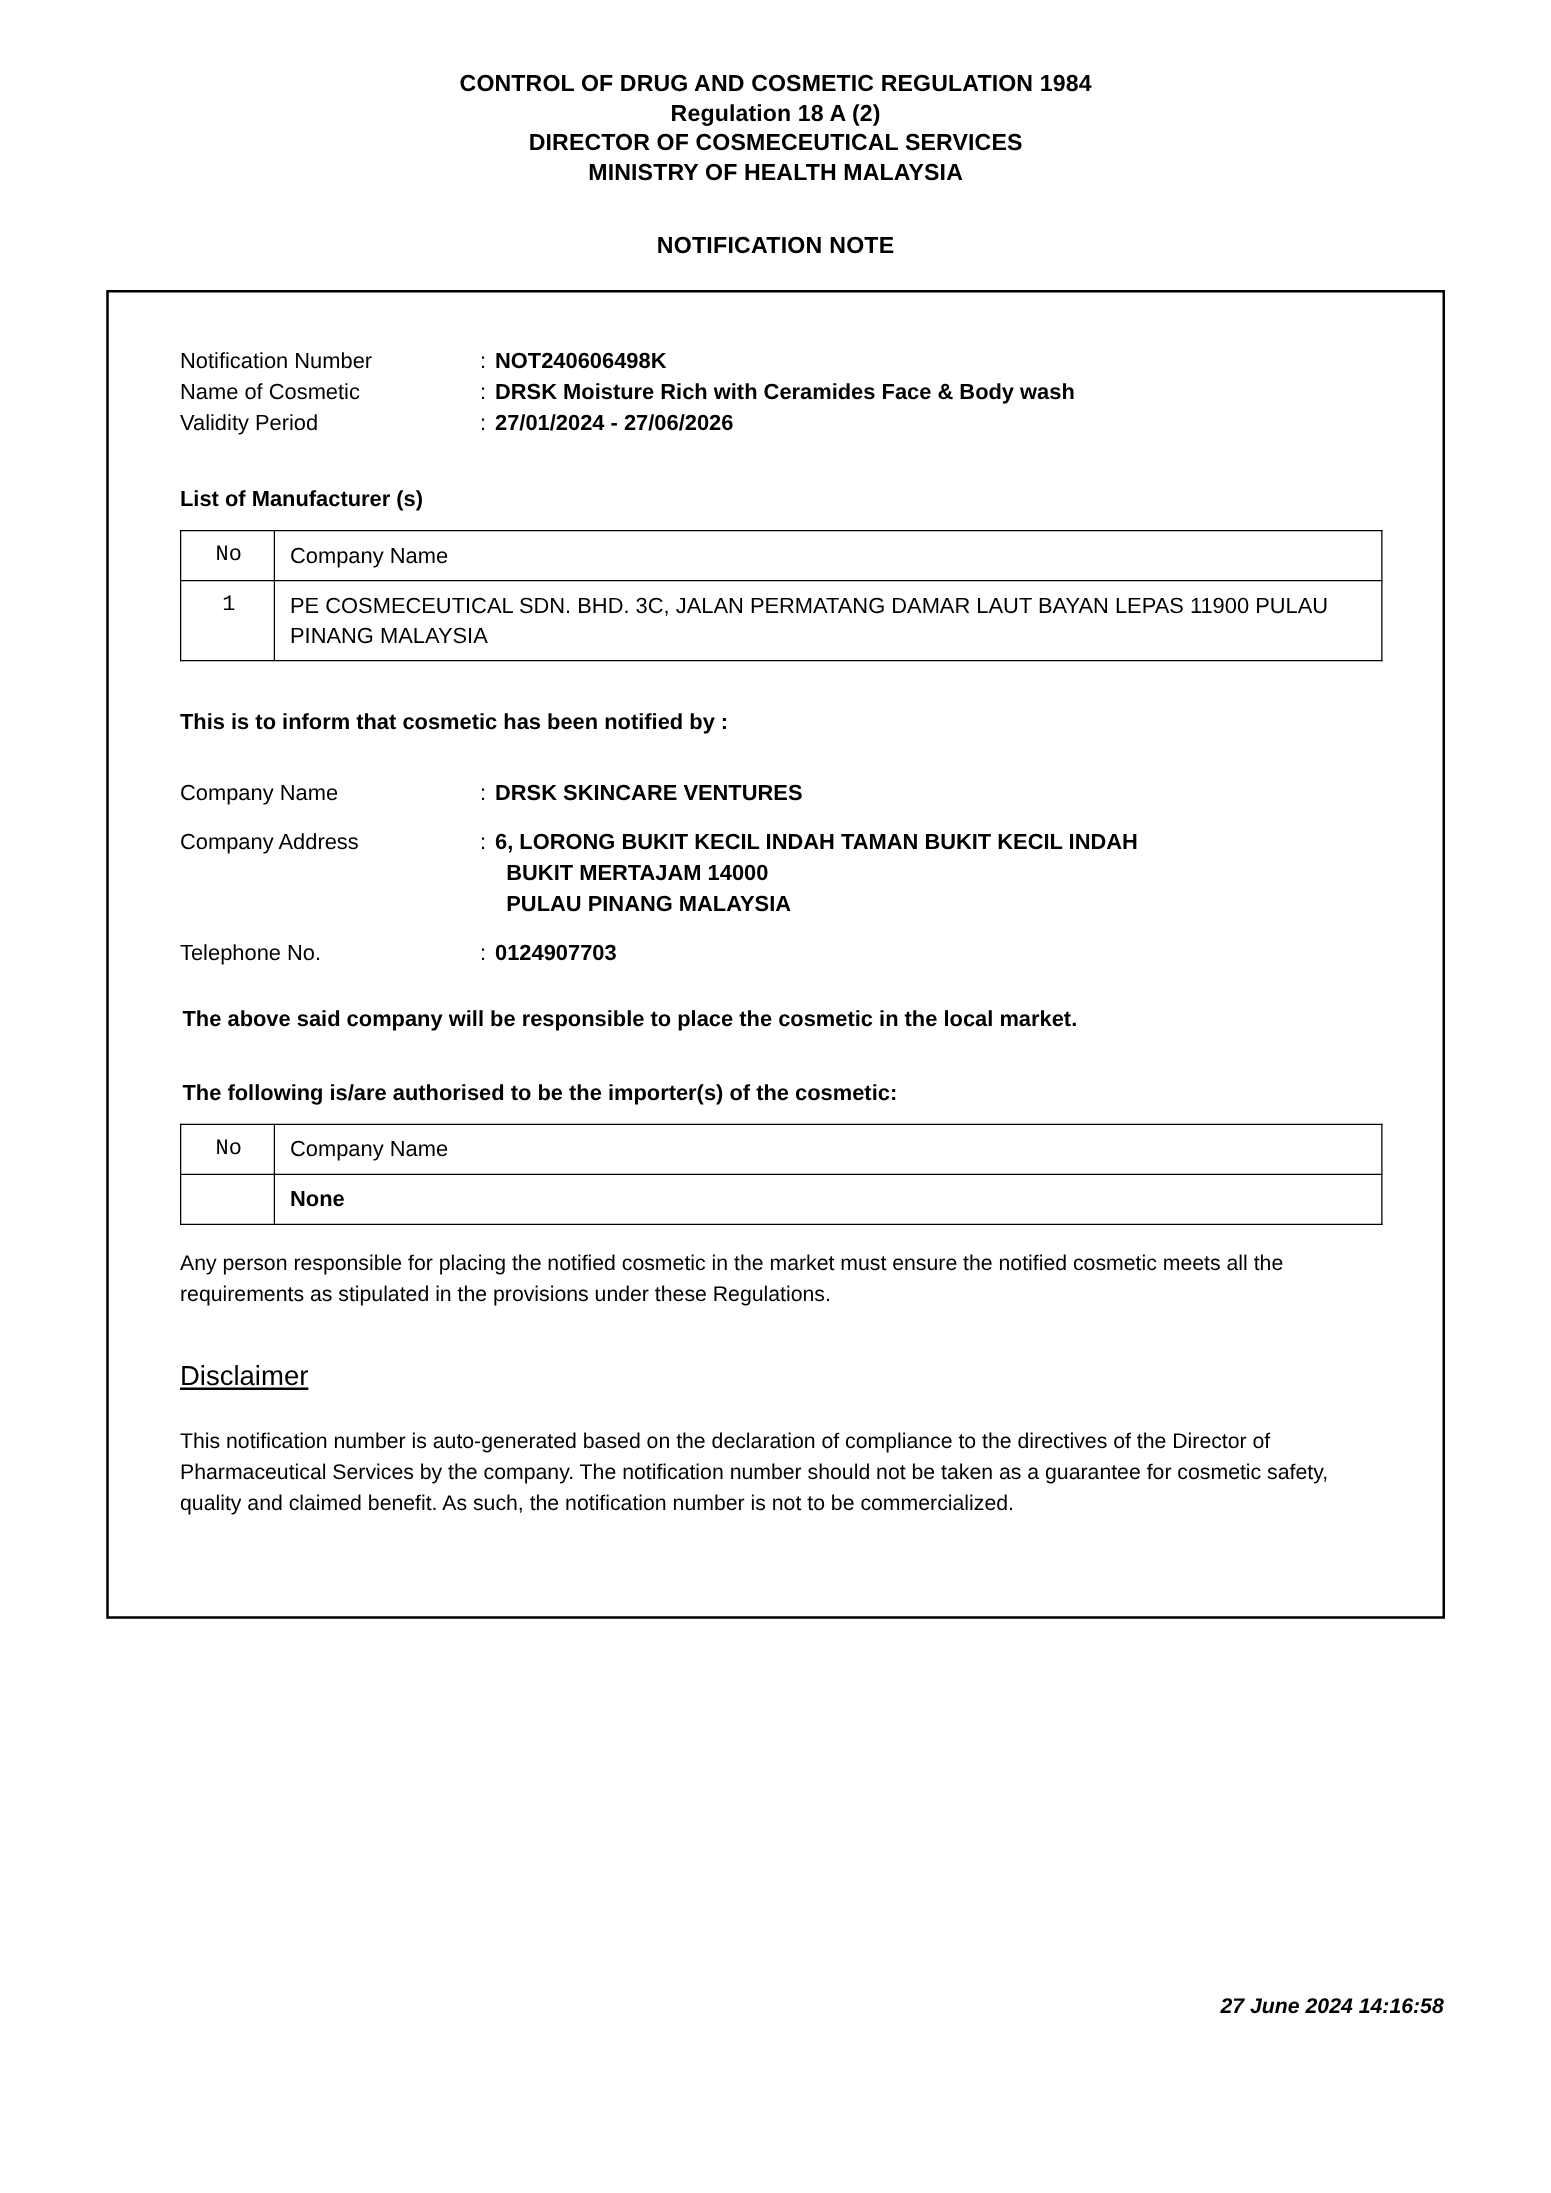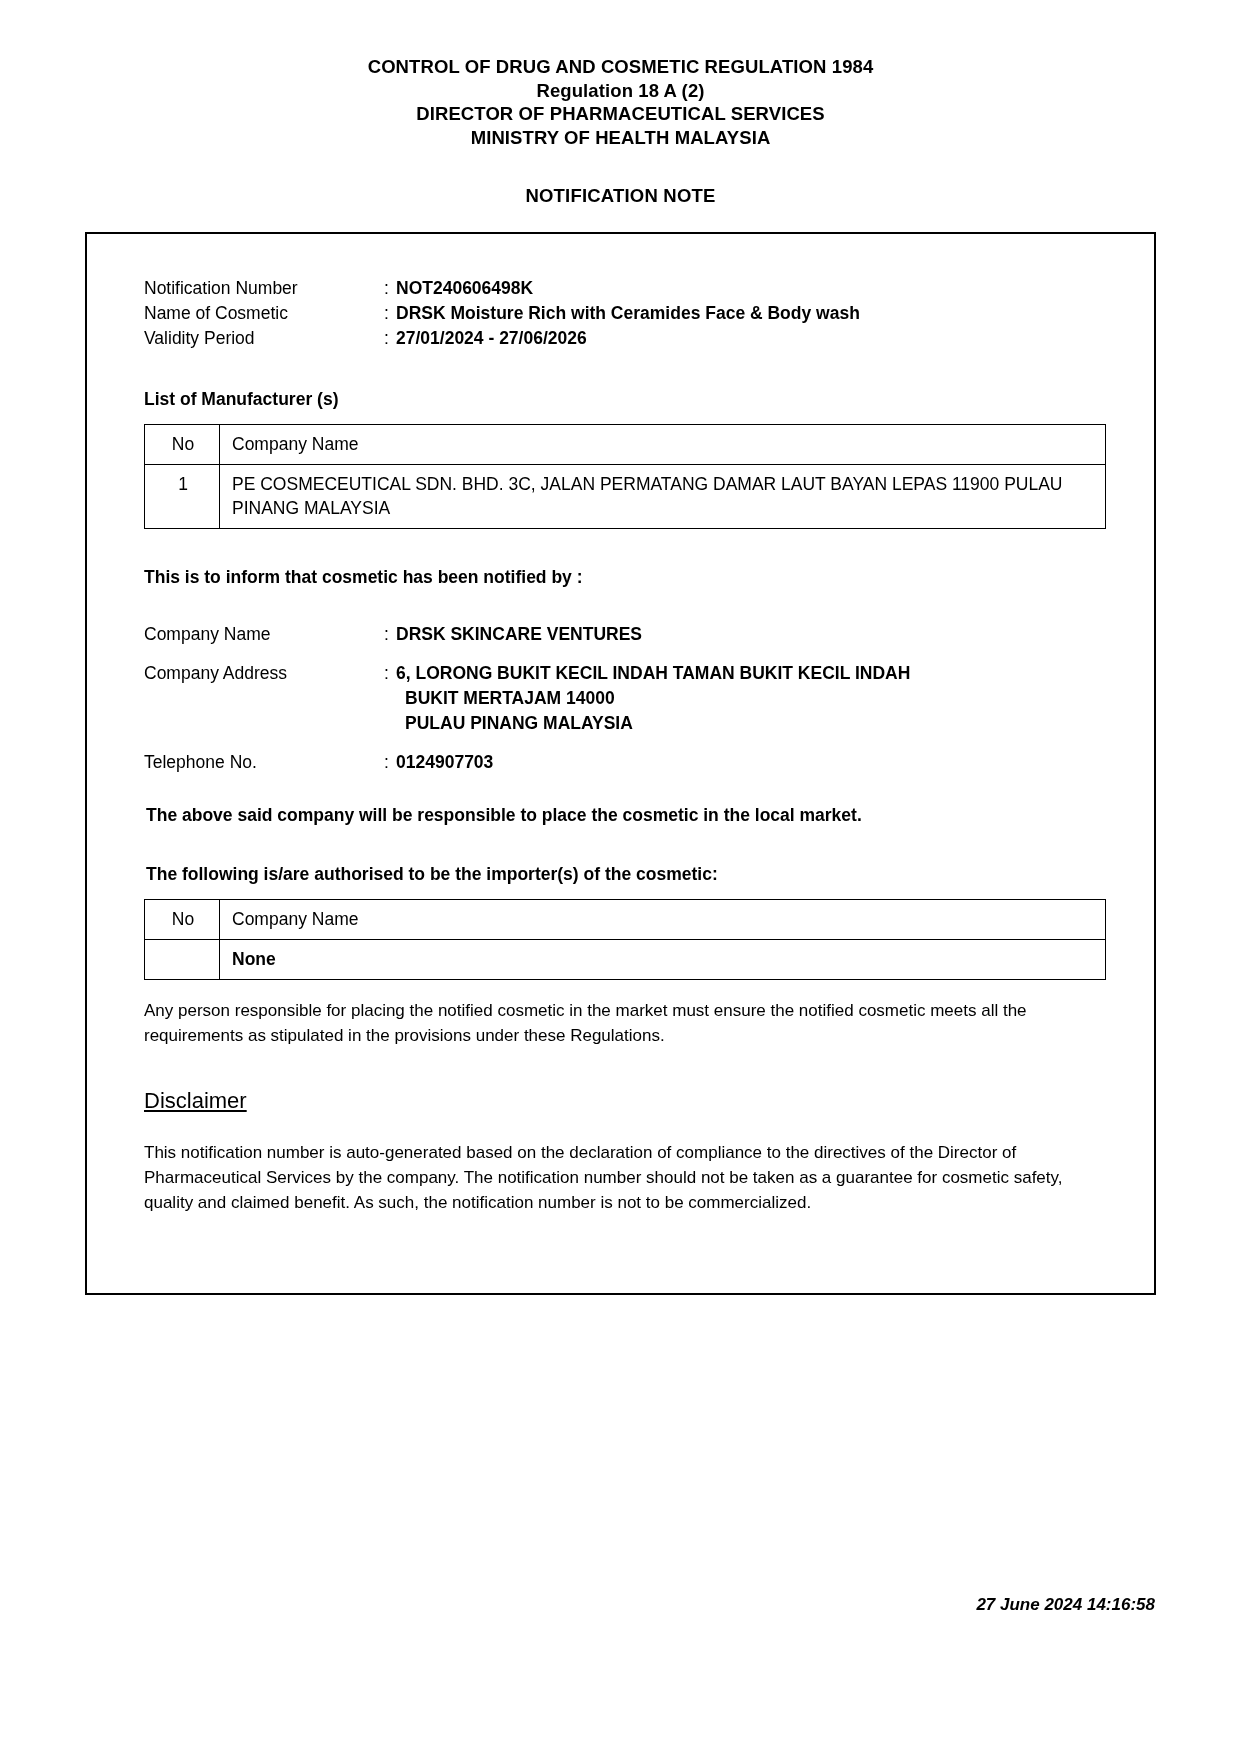--- a/index.html
+++ b/index.html
@@ -98,20 +98,21 @@
     padding: 7px 10px 8px 12px;
     font-size: 17.5px;
     line-height: 24px;
     text-align: left;
     vertical-align: top;
     font-weight: normal;
   }
   table.data-table .col-no {
     width: 52px;
     text-align: center;
+    font-family: Liberation Mono, monospace;
   }
   table.data-table td.col-no {
     text-align: center;
   }
   table.data-table td.bold-cell {
     font-weight: bold;
   }
 
   
   .company-block {
@@ -170,21 +171,21 @@
   }
 </style>
 </head>
 <body>
 
 <div class="page">
 
   <div class="doc-header">
     <div class="hline">CONTROL OF DRUG AND COSMETIC REGULATION 1984</div>
     <div class="hline">Regulation 18 A (2)</div>
-    <div class="hline">DIRECTOR OF PHARMACEUTICAL SERVICES</div>
+    <div class="hline">DIRECTOR OF COSMECEUTICAL SERVICES</div>
     <div class="hline">MINISTRY OF HEALTH MALAYSIA</div>
   </div>
   <div class="notification-note">NOTIFICATION NOTE</div>
 
   <div class="frame">
     <div class="frame-inner">
 
       <div class="kv-block">
         <div class="kv-row">
           <div class="kv-key">Notification Number</div>

